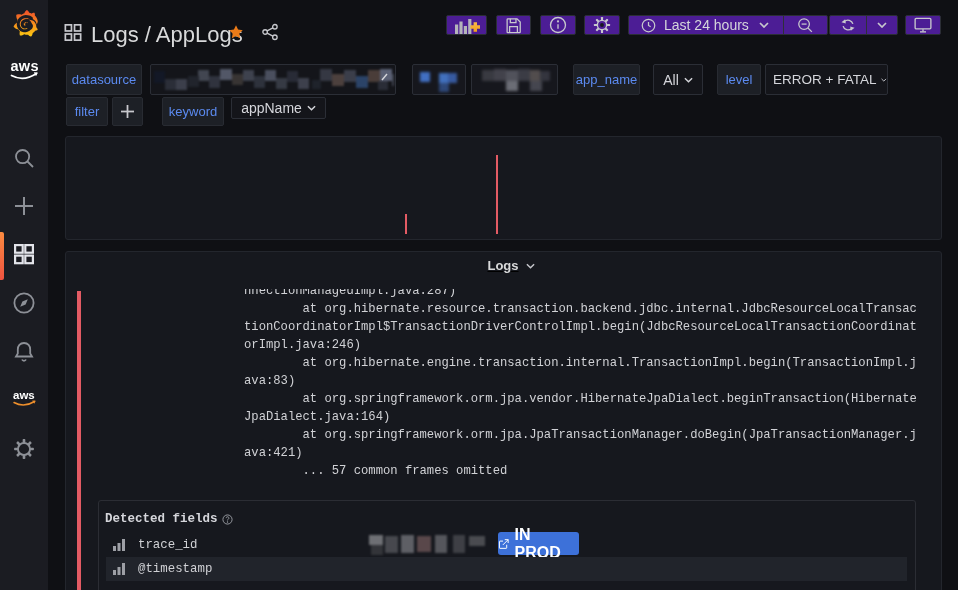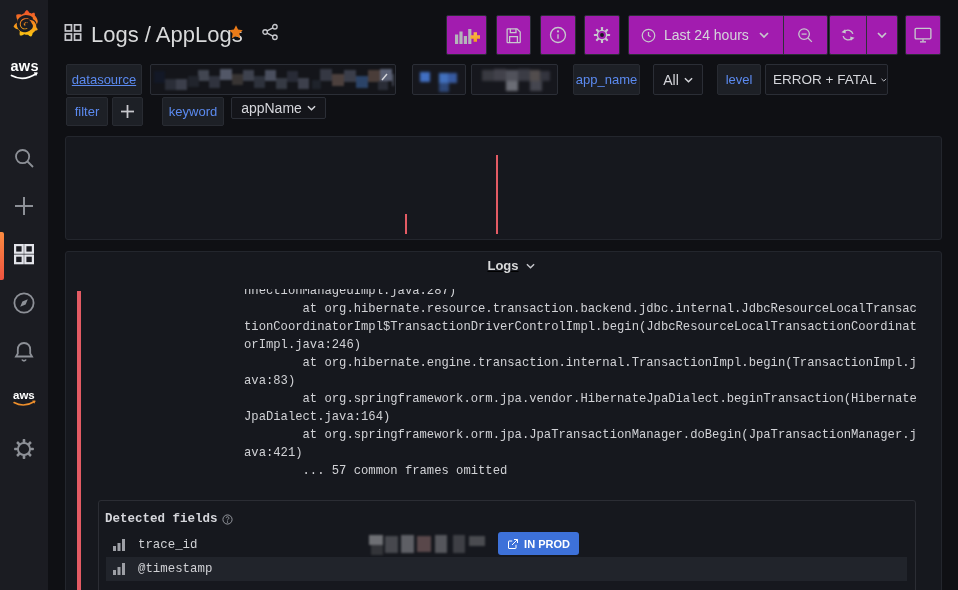--- a/index.html
+++ b/index.html
@@ -7,21 +7,21 @@
     font-family:"Liberation Sans", sans-serif; }
   .abs { position:absolute; }
   #stage { position:relative; width:958px; height:590px; background:#0f1014; }
   
   #sidebar { position:absolute; left:0; top:0; width:48px; height:590px; background:#1b1c22; }
   #active-bar { position:absolute; left:0; top:232px; width:4px; height:48px; border-radius:0 2px 2px 0;
      background:linear-gradient(180deg,#fc8b40 0%,#ef5340 100%); }
   
   .panel { position:absolute; background:#16181e; border:1px solid #23262d; border-radius:3px; }
   
-  .tbtn { position:absolute; top:15px; height:40px; background:#a21caf; border:1px solid #2b2e36;
+  .tbtn { position:absolute; top:15px; height:20px; background:#4c1d95; border:1px solid #2b2e36;
      border-radius:2px; display:flex; align-items:center; justify-content:center; color:#c7c8cd; }
   
   .lbl { position:absolute; background:#1d2026; border:1px solid #282b32; border-radius:2px; color:#5b8af0;
      font-size:13px; font-weight:500; display:flex; align-items:center; justify-content:center; }
   .drop { position:absolute; white-space:nowrap; background:#14151a; border:1px solid #2b2e36; border-radius:2px;
      color:#d5d6db; font-size:14px; font-weight:500; display:flex; align-items:center; justify-content:center; gap:8px; }
   pre.logtxt { font-family:"Liberation Mono", monospace; font-size:12.2px; line-height:18px;
      color:#d1d2d6; }
   .mono { font-family:"Liberation Mono", monospace; }
 </style>
@@ -205,21 +205,21 @@
     <div class="tbtn" style="left:905px; width:36px;">
       <svg width="18" height="17" viewBox="0 0 24 22" fill="none" stroke="#c7c8cd" stroke-width="1.8">
         <rect x="1.5" y="1.5" width="21" height="14" rx="1.5"></rect>
         <line x1="8" y1="19.5" x2="16" y2="19.5"></line>
           <line x1="12" y1="16" x2="12" y2="19"></line>
       </svg>
     </div>
   </div>
 
   <div id="submenu">
-    <div class="lbl" style="left:66px; top:64px; width:76px; height:31px;text-decoration:underline;">datasource</div>
+    <div class="lbl" style="left:66px; top:64px; width:76px; height:31px;">datasource</div>
     <div class="drop" style="left:150px; top:64px; width:246px; height:31px;"></div>
     <div id="blurmain" style="position:absolute; left:152px; top:66px; width:242px; height:27px; overflow:hidden; filter:blur(1.2px);">
       <div class="abs" style="left:2px;top:5px;width:11px;height:12px;background:#131826;"></div>
       <div class="abs" style="left:13px;top:13px;width:11px;height:11px;background:#2b2e38;"></div>
       <div class="abs" style="left:24px;top:13px;width:11px;height:11px;background:#3c3f4b;"></div>
       <div class="abs" style="left:46px;top:4px;width:11px;height:11px;background:#424651;"></div>
       <div class="abs" style="left:36px;top:10px;width:11px;height:11px;background:#21242c;"></div>
       <div class="abs" style="left:57px;top:10px;width:11px;height:12px;background:#30333e;"></div>
       <div class="abs" style="left:68px;top:3px;width:12px;height:11px;background:#525767;"></div>
       <div class="abs" style="left:80px;top:8px;width:11px;height:11px;background:#383433;"></div>
@@ -340,21 +340,21 @@
       <div class="abs" style="left:68px;top:2px;width:12px;height:18px;background:#55565c;"></div>
       <div class="abs" style="left:86px;top:2px;width:12px;height:18px;background:#3e3f45;"></div>
       <div class="abs" style="left:102px;top:3px;width:16px;height:10px;background:#4a4b50;"></div>
     </div>
     <div class="abs" style="left:399px; top:31px; width:81px; height:23px; background:#3d71d9; border-radius:3px; display:flex; align-items:center; justify-content:center; gap:5px;">
       <svg width="12" height="12" viewBox="0 0 24 24" fill="none" stroke="#ffffff" stroke-width="2">
         <path d="M18 13.5V20a1 1 0 0 1-1 1H4a1 1 0 0 1-1-1V7a1 1 0 0 1 1-1h6.5"></path>
         <path d="M14 3h7v7"></path>
           <path d="M10 14L21 3"></path>
       </svg>
-      <span style="font-size:11px; font-weight:bold; color:#ffffff;">IN PROD</span>
+      <span style="font-size:16px; font-weight:bold; color:#ffffff;">IN PROD</span>
     </div>
 
     <div class="abs" style="left:7px; top:56px; width:801px; height:24px; background:#21242b;"></div>
     <svg class="abs" style="left:14px; top:62px;" width="13" height="12" viewBox="0 0 13 12">
       <rect x="0" y="7" width="3" height="5" fill="#9d9fa5"></rect>
         <rect x="4.5" y="4" width="3" height="8" fill="#9d9fa5"></rect>
         <rect x="9" y="0" width="3" height="12" fill="#9d9fa5"></rect>
     </svg>
     <div class="abs mono" style="left:39px; top:61px; font-size:12.4px; color:#d1d2d6;">@timestamp</div>
   </div>

